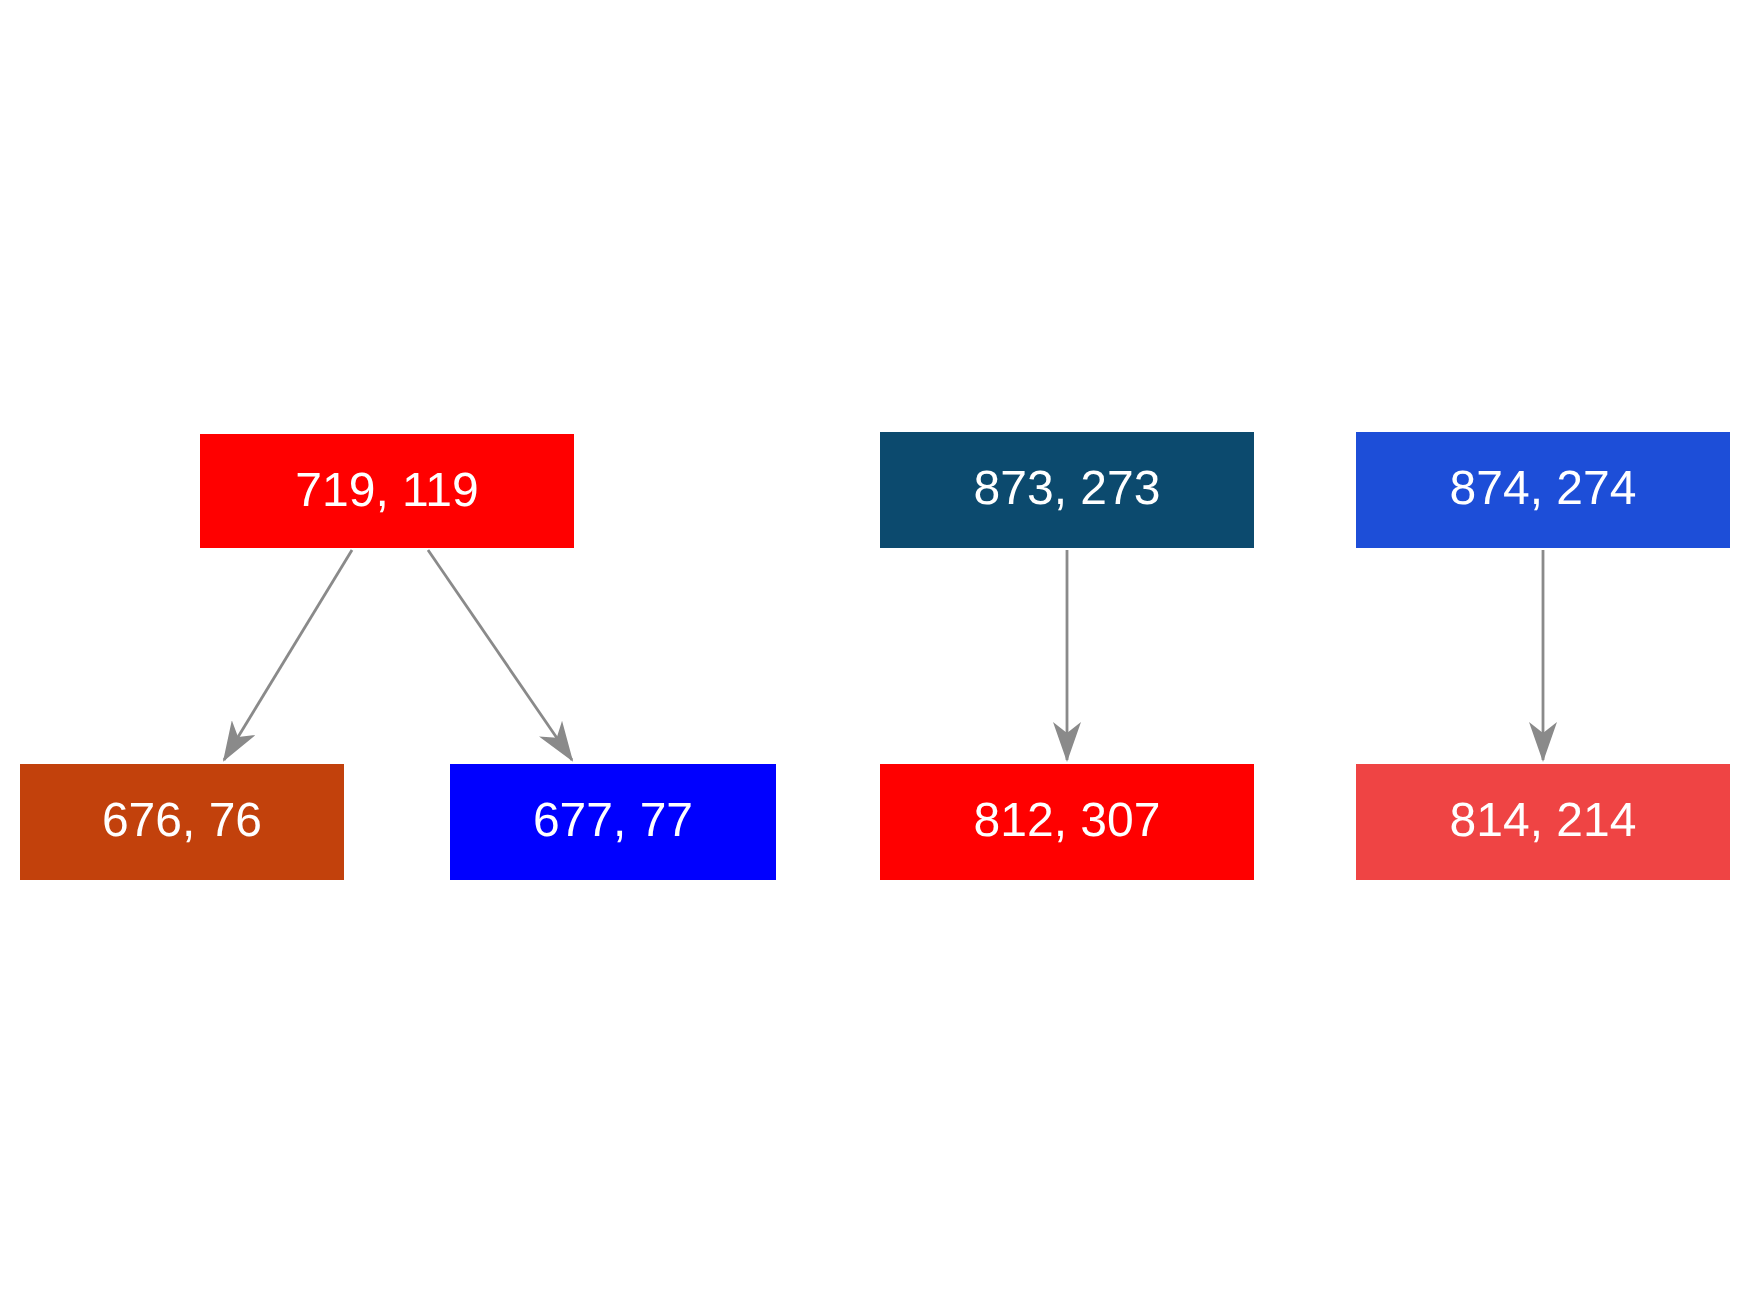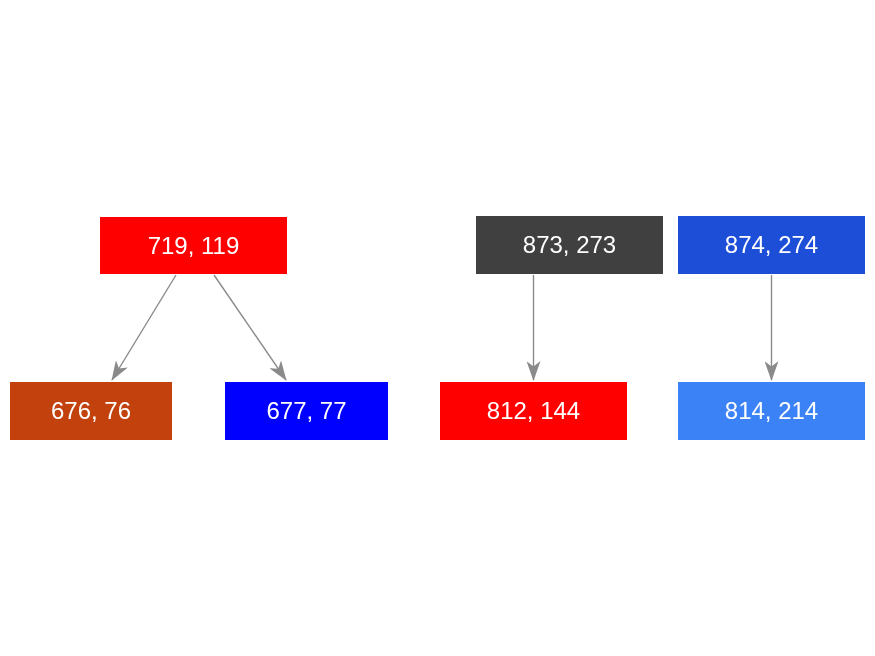--- a/index.html
+++ b/index.html
@@ -60,25 +60,25 @@
       </marker>
     </defs>
     <line class="edge-line" x1="176" y1="275" x2="112" y2="380" marker-end="url(#arrowhead)"></line>
     <line class="edge-line" x1="214" y1="275" x2="286" y2="380" marker-end="url(#arrowhead)"></line>
     <line class="edge-line" x1="533.5" y1="275" x2="533.5" y2="380" marker-end="url(#arrowhead)"></line>
     <line class="edge-line" x1="771.5" y1="275" x2="771.5" y2="380" marker-end="url(#arrowhead)"></line>
   </svg>
 
   <div class="node node-719" style="background-color: rgb(255, 0, 0);">719, 119</div>
 
-  <div class="node node-873" style="background-color: #404040; margin-left: 36px;">873, 273</div>
+  <div class="node node-873" style="background-color: #0c4a6e;">873, 273</div>
 
   <div class="node node-874" style="background-color: #1d4ed8;">874, 274</div>
 
   <div class="node node-676" style="background-color: #c2410c;">676, 76</div>
 
   <div class="node node-677" style="background-color: rgb(0, 0, 255);">677, 77</div>
 
-  <div class="node node-812" style="background-color: rgb(255, 0, 0);">812, 144</div>
+  <div class="node node-812" style="background-color: rgb(255, 0, 0);">812, 307</div>
 
-  <div class="node node-814" style="background-color: #3b82f6;">814, 214</div>
+  <div class="node node-814" style="background-color: #ef4444;">814, 214</div>
 
 </div>
 
 </body></html>

